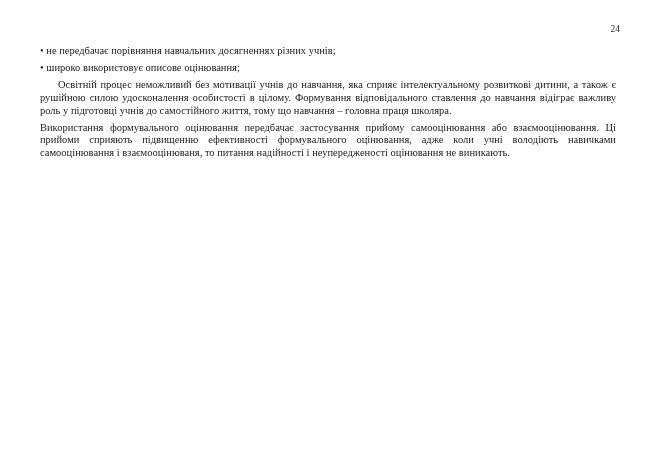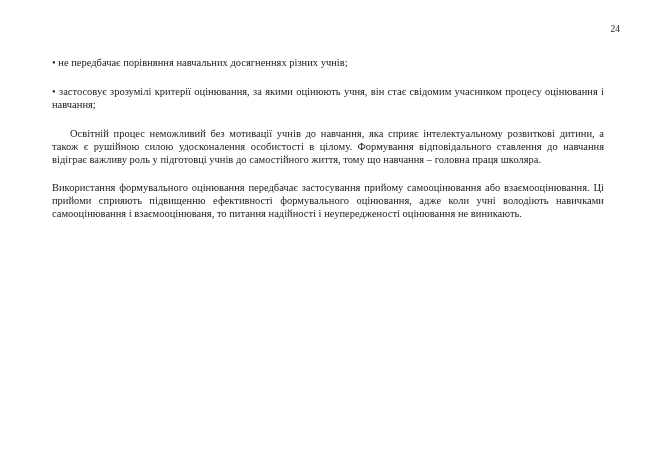--- a/index.html
+++ b/index.html
@@ -27,33 +27,33 @@
   .body-text {
     position: absolute;
     top: 41px;
     left: 36px;
     width: 584px;
     font-size: 10.5px;
     line-height: 12.9px;
     text-align: justify;
   }
   .body-text p {
-    margin: 16px;
+    margin: 4px;
     padding: 0;
   }
   .para.indent {
     text-indent: 18px;
   }
 </style>
 </head>
 <body>
 
 <div class="page">
   <div class="page-number">24</div>
 
   <div class="body-text">
     <p class="bullet">• не передбачає порівняння навчальних досягненнях різних учнів;</p>
-    <p class="bullet">• застосовує зрозумілі критерії оцінювання, за якими оцінюють учня, він стає свідомим учасником процесу оцінювання і навчання;</p>
+    <p class="bullet">• широко використовує описове оцінювання;</p>
 
     <p class="para indent">Освітній процес неможливий без мотивації учнів до навчання, яка сприяє інтелектуальному розвиткові дитини, а також є рушійною силою удосконалення особистості в цілому. Формування відповідального ставлення до навчання відіграє важливу роль у підготовці учнів до самостійного життя, тому що навчання – головна праця школяра.</p>
     <p class="para">Використання формувального оцінювання передбачає застосування прийому самооцінювання або взаємооцінювання. Ці прийоми сприяють підвищенню ефективності формувального оцінювання, адже коли учні володіють навичками самооцінювання і взаємооцінюваня, то питання надійності і неупередженості оцінювання не виникають.</p>
   </div>
 </div>
 
 </body></html>

